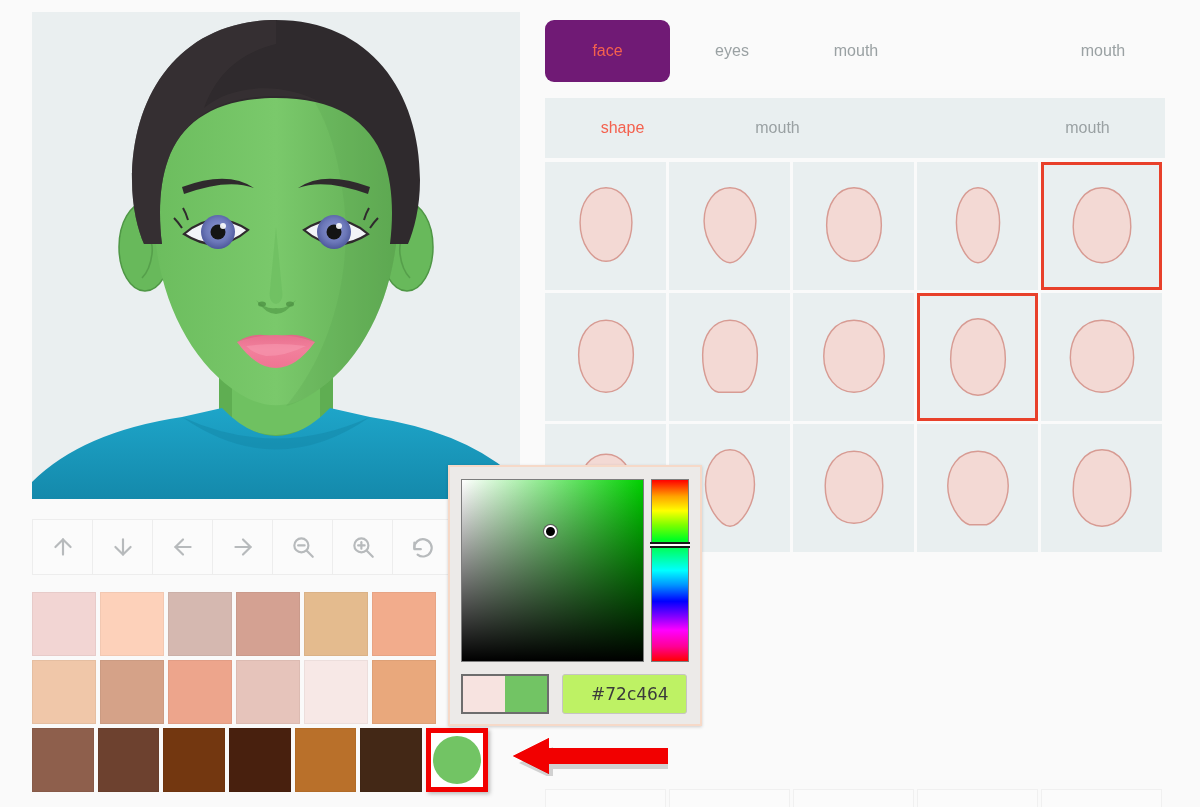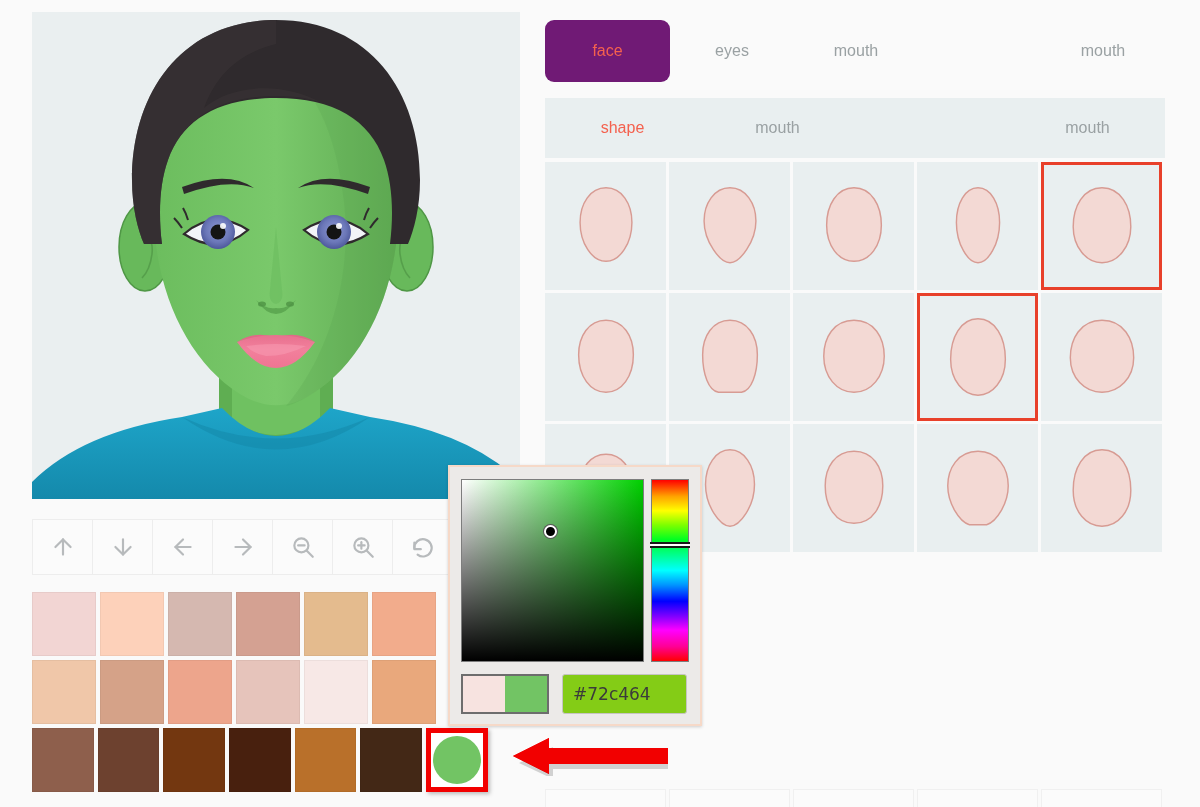--- a/index.html
+++ b/index.html
@@ -119,23 +119,23 @@
     box-sizing:border-box;
   }
   .cp-compare{
     position:absolute;left:11px;top:207px;width:88px;height:40px;
     border:2px solid #6d6d6d;box-sizing:border-box;display:flex;
   }
   .cp-old{width:50%;height:100%;}
   .cp-new{width:50%;height:100%;}
   .cp-hexfield{
     position:absolute;left:112px;top:207px;width:125px;height:40px;
-    background:#84cc16;border:1px solid #c6c4c2;border-radius:3px;
+    background:#bef264;border:1px solid #c6c4c2;border-radius:3px;
     box-sizing:border-box;display:flex;align-items:center;
-    padding-left:10px;font-size:17px;color:#3b3b3b;
+    padding-left:28px;font-size:17px;color:#3b3b3b;
     font-family:"DejaVu Sans",sans-serif;
   }
 </style>
 </head>
 <body>
 
 <div id="root">
 
   <div class="avatar-panel">
     <svg class="avatar-svg" viewBox="0 0 488 487">

